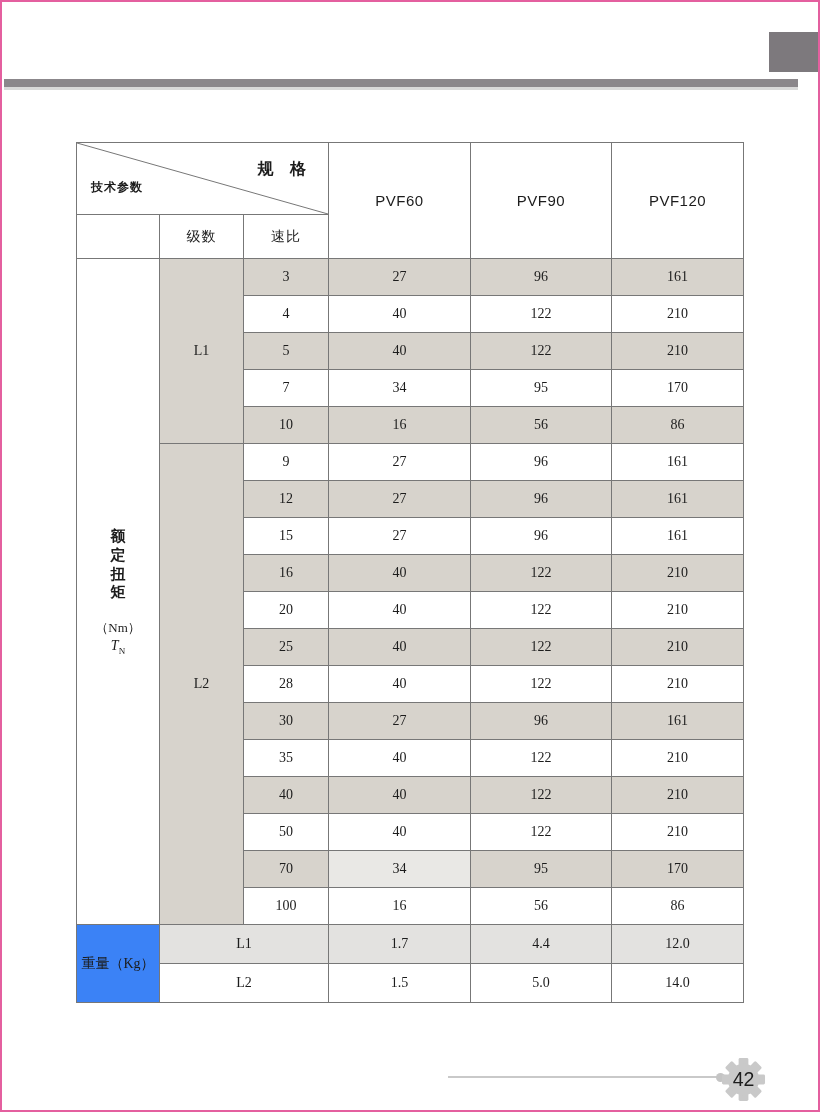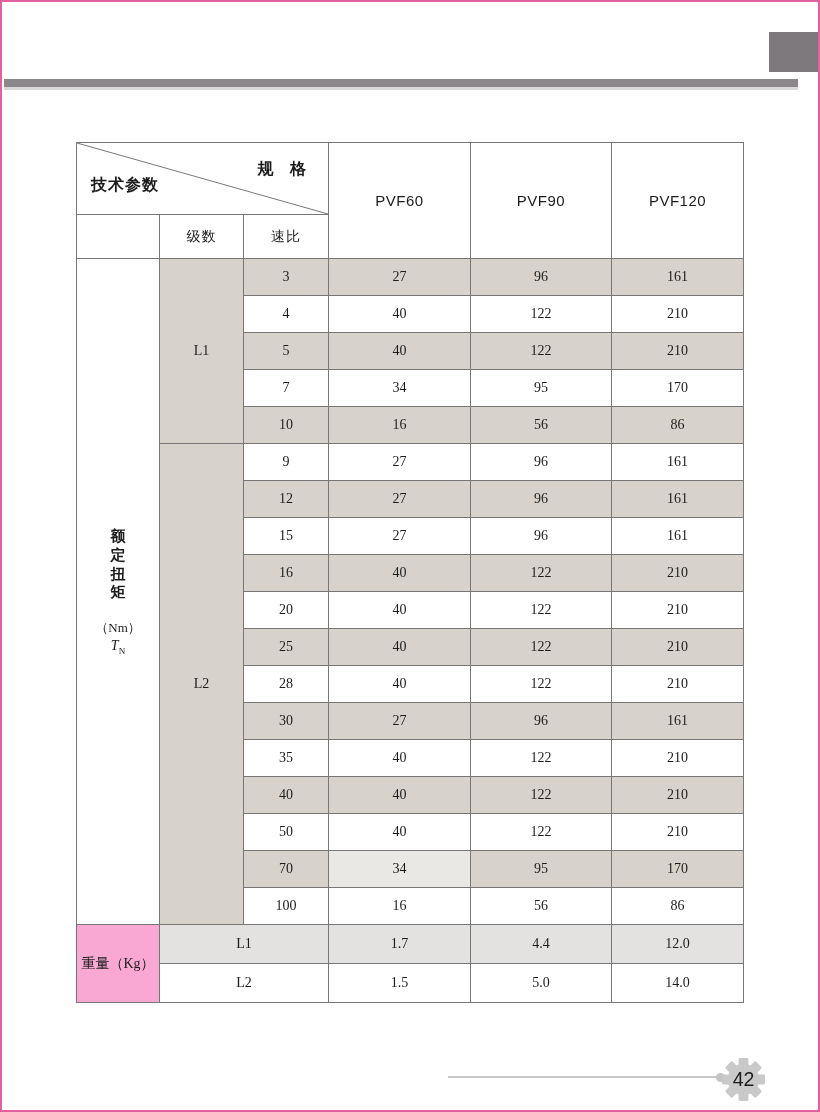--- a/index.html
+++ b/index.html
@@ -53,21 +53,21 @@
   th.corner{position:relative;}
   th.corner svg{position:absolute;inset:0;width:100%;height:100%;}
   .corner-top{
     position:absolute;top:16px;right:16px;
     font-family:"Liberation Sans","DejaVu Sans",sans-serif;
     font-weight:bold;font-size:16px;letter-spacing:6px;
   }
   .corner-bottom{
     position:absolute;bottom:18px;left:14px;
     font-family:"Liberation Sans","DejaVu Sans",sans-serif;
-    font-weight:bold;font-size:16px;letter-spacing:1px;
+    font-weight:bold;font-size:12px;letter-spacing:1px;
   }
   th.subhead{
     font-family:"Liberation Sans","DejaVu Sans",sans-serif;
     font-weight:bold;font-size:15px;letter-spacing:1px;
   }
   tbody td{height:37px;}
   td.sh{background:var(--shade);}
   td.lite{background:var(--shade-lite2);}
   td.stage-cell{background:var(--shade);}
   td.torque-cell{background:#fff;}
@@ -75,21 +75,21 @@
   .vstack{display:flex;flex-direction:column;line-height:1.25;
     font-family:"Liberation Sans","DejaVu Sans",sans-serif;
     font-weight:600;font-size:15px;}
   .unit{font-size:13px;margin-top:16px;font-family:"Liberation Serif","DejaVu Serif",serif;}
   .sym{font-size:14px;font-family:Liberation Serif, serif;}
   .sym i{font-style:italic;}
   .sym sub{font-size:9px;}
   tr.weight-row td{height:39px;}
   td.weight-label{
     font-family:"Liberation Sans","DejaVu Sans",sans-serif;
-    font-weight:bold;font-size:15px;background:#f9a8d4;
+    font-weight:bold;font-size:15px;background:#3b82f6;
   }
   td.wsh{background:var(--shade-light);}
   .footer-rule{
     position:absolute;left:446px;top:1074px;width:272px;height:2px;
     background:var(--footer-gray);
   }
   .footer-dot{
     position:absolute;left:714px;top:1071px;width:9px;height:9px;
     border-radius:50%;background:#c4c4c4;
   }

